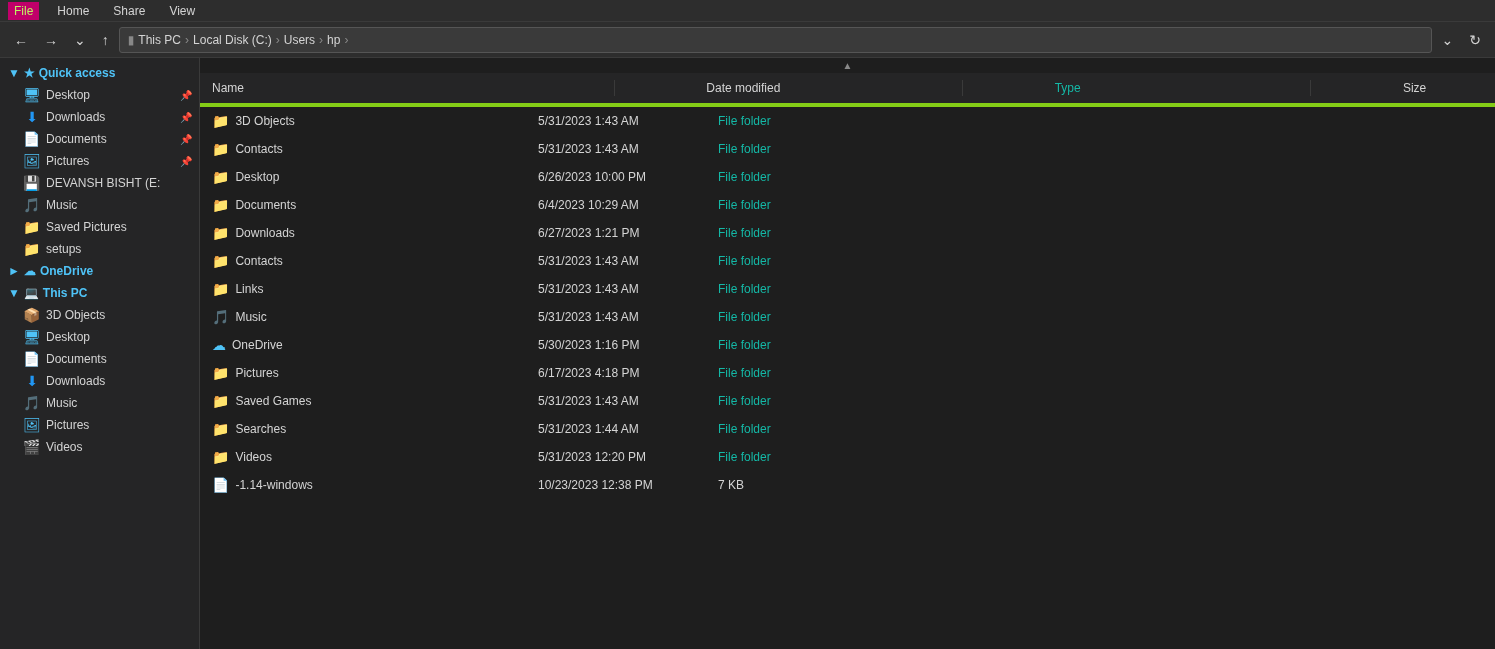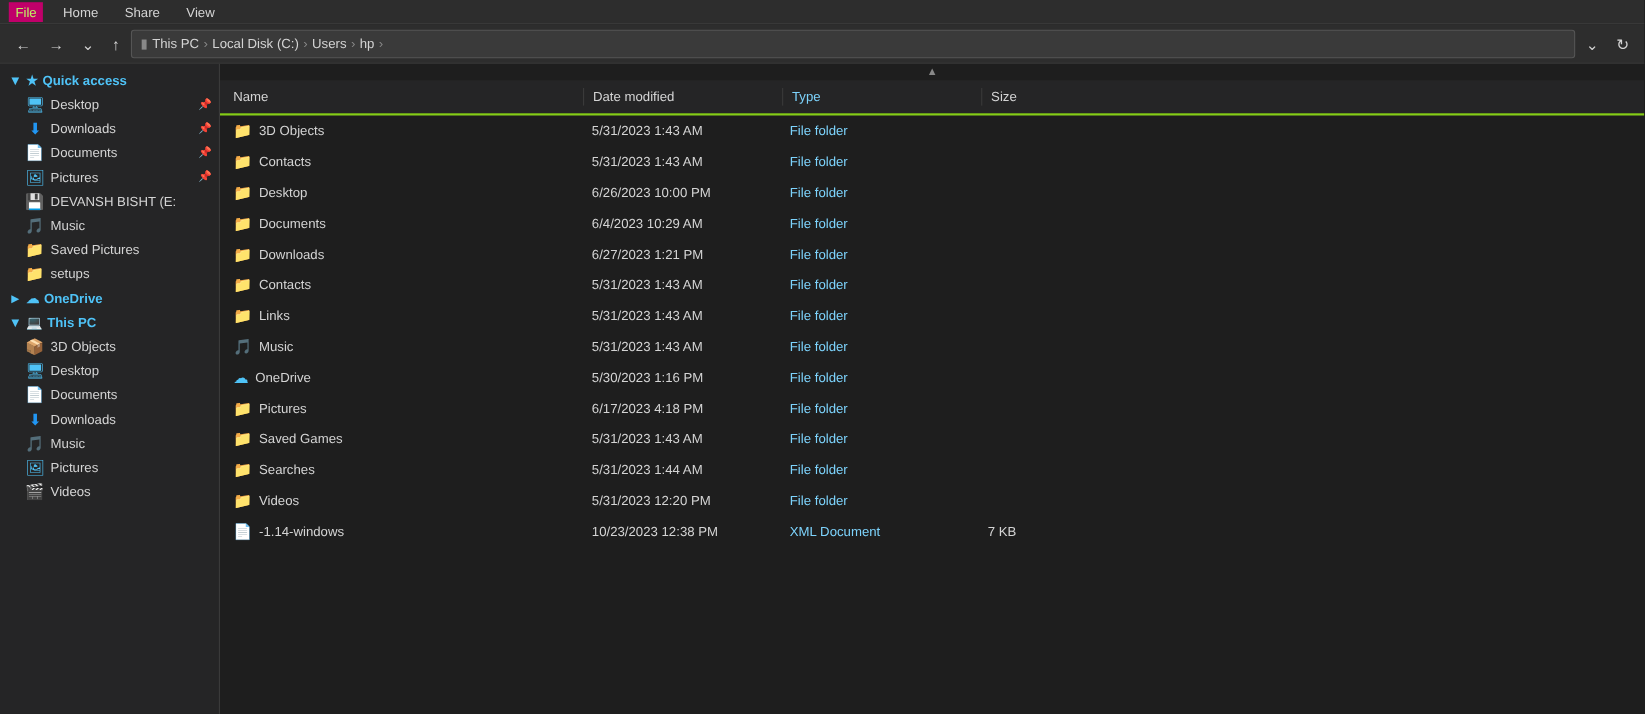--- a/index.html
+++ b/index.html
@@ -143,29 +143,30 @@
     .content-area::-webkit-scrollbar-thumb { background: #555; border-radius: 3px; }
 
     
     .file-list {
       flex: 1;
     }
     .file-list-header {
       display: flex;
       align-items: center;
       padding: 4px 0;
-      border-bottom: 2px solid #84cc16;
+      border-bottom: 4px solid #84cc16;
       position: sticky;
       top: 0;
       background: #252526;
       z-index: 10;
+      justify-content: space-between;
     }
     .col-name { width: 330px; padding: 4px 12px; font-size: 12px; color: #d4d4d4; cursor: pointer; }
     .col-date { width: 180px; padding: 4px 8px; font-size: 12px; color: #d4d4d4; cursor: pointer; }
-    .col-type { width: 180px; padding: 4px 8px; font-size: 12px; color: #7dd3fc; cursor: pointer; }
+    .col-type { width: 180px; padding: 4px 8px; font-size: 12px; color: #14b8a6; cursor: pointer; }
     .col-size { width: 100px; padding: 4px 8px; font-size: 12px; color: #d4d4d4; cursor: pointer; }
     .col-divider { width: 1px; background: #3a3a3a; height: 16px; align-self: center; }
 
     .file-row {
       display: flex;
       align-items: center;
       padding: 2px 0;
       cursor: pointer;
     }
     .file-row .col-name {
@@ -457,21 +458,20 @@
     <div class="col-date">5/31/2023 12:20 PM</div>
     <div class="col-type">File folder</div>
     <div class="col-size"></div>
   </div>
           <div class="file-row">
     <div class="col-name">
       <span style="color:#d4d4d4; font-size:14px;">📄</span>
       <span>-1.14-windows</span>
     </div>
     <div class="col-date">10/23/2023 12:38 PM</div>
-    <div class="col-type">XML Document</div>
     <div class="col-size">7 KB</div>
   </div>
         </div>
 
     </div>
   </div>
 
 </div>
 
 </body></html>

